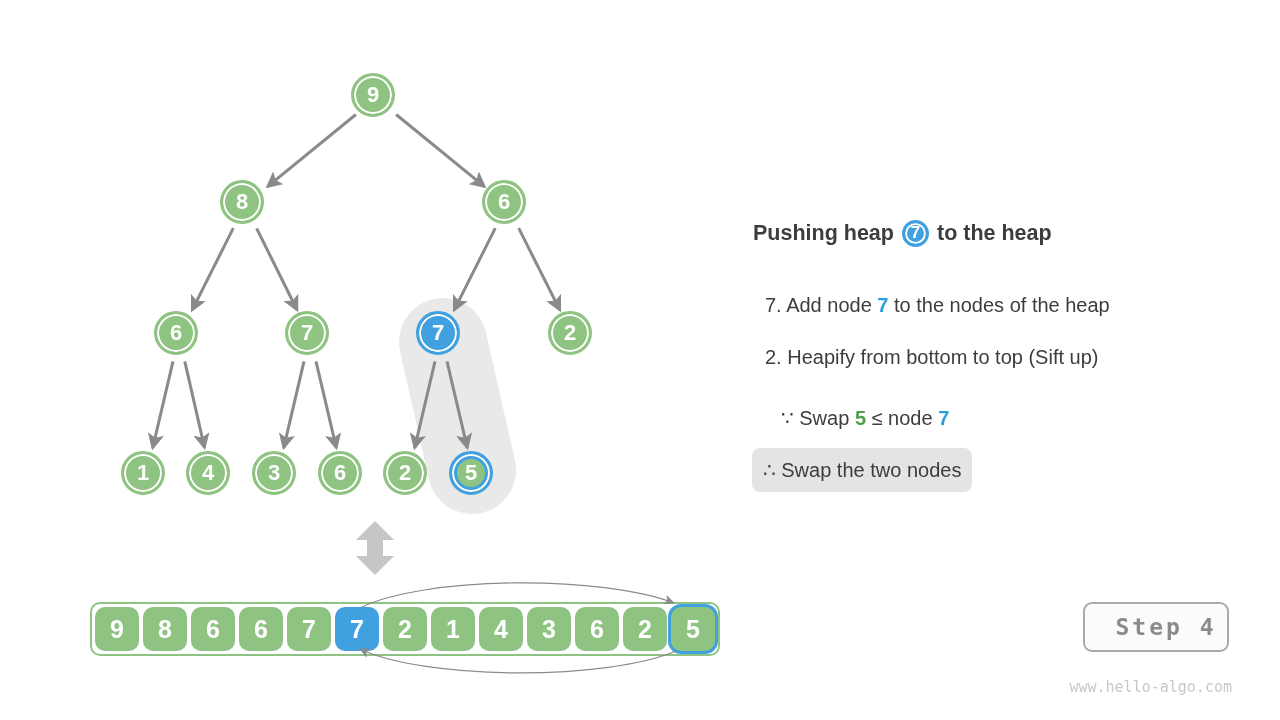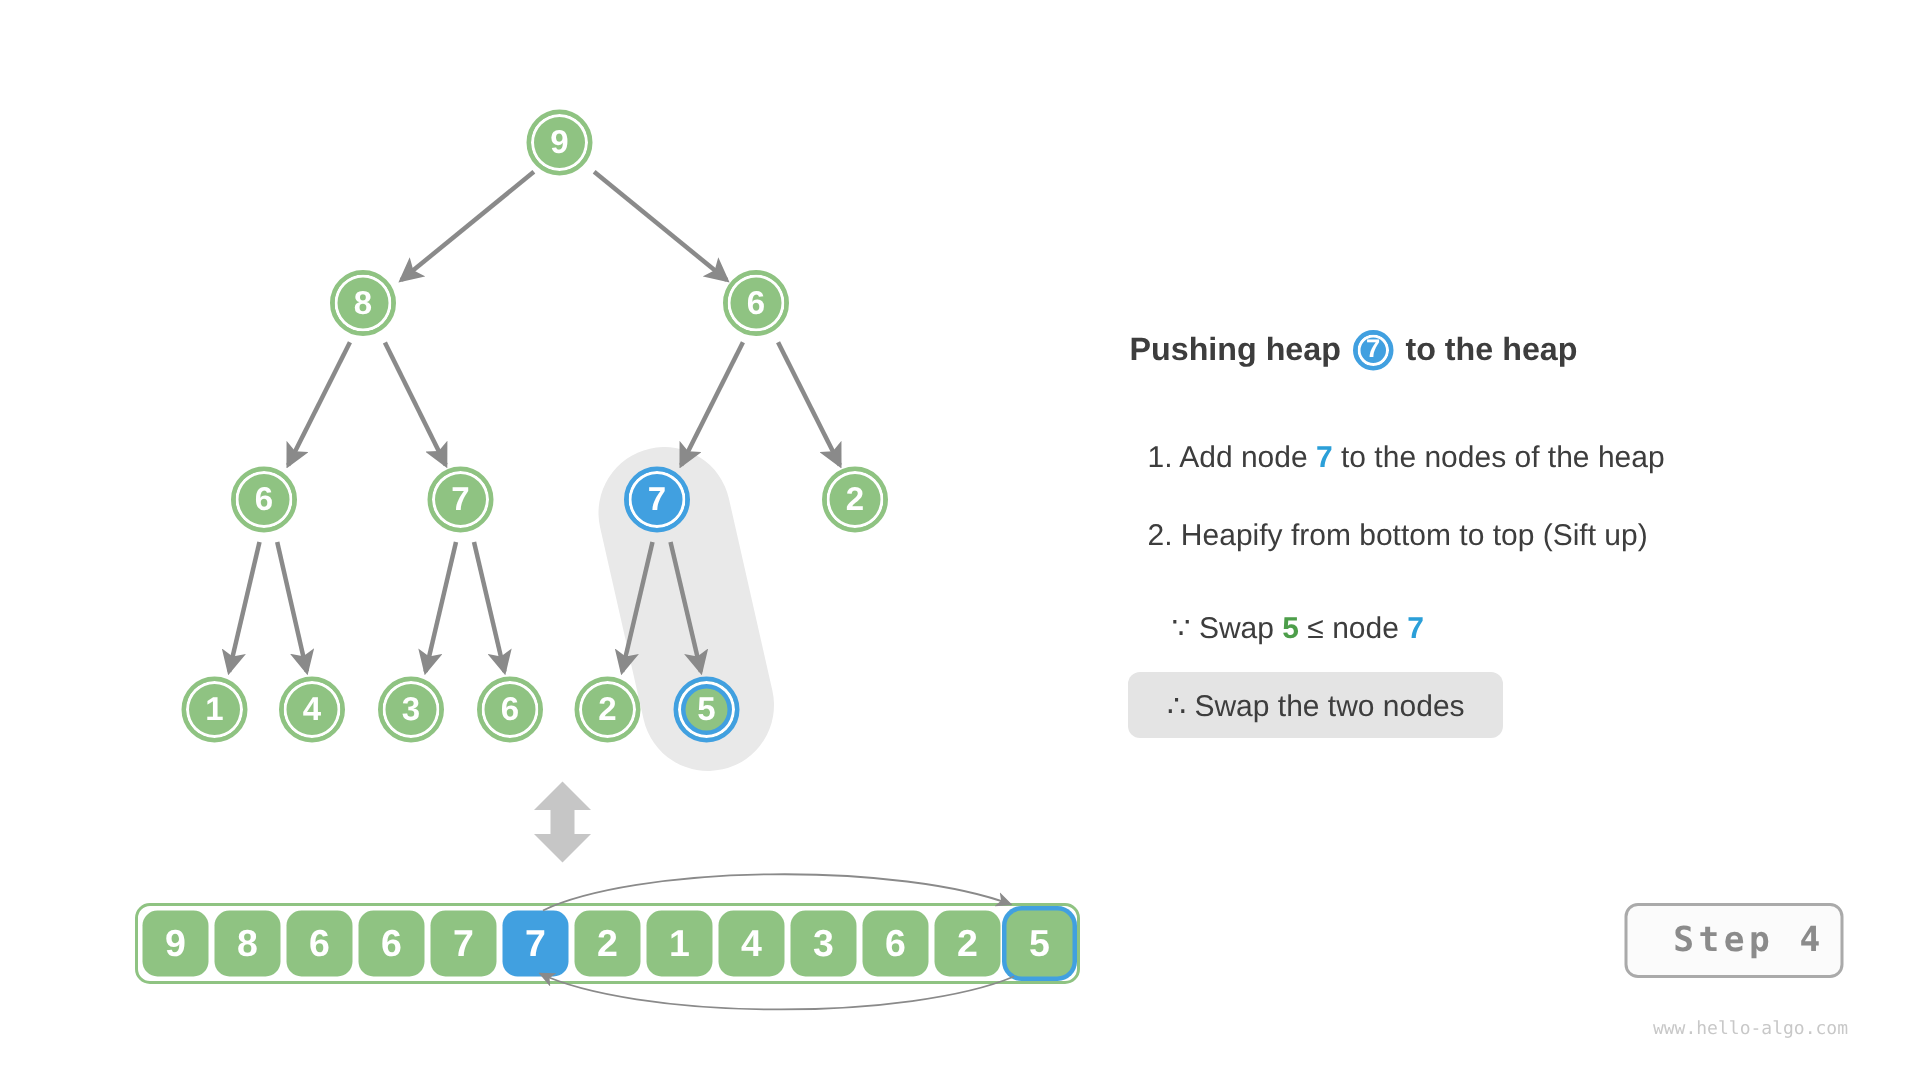--- a/index.html
+++ b/index.html
@@ -85,21 +85,21 @@
   .hl-green { color: #4d9e4a; font-weight: bold; }
   .step1 { left: 765px; top: 294px; }
   .step2 { left: 765px; top: 346px; }
   .because { left: 781px; top: 406px; }
   .therefore-box {
     left: 752px; top: 448px;
     background: #e4e4e4;
     border-radius: 8px;
     height: 44px;
     display: flex; align-items: center;
-    padding: 0 26px;
+    padding: 0 11px;
     font-size: 20px;
   }
 
   
   .step-badge {
     position: absolute;
     left: 1083px; top: 602px;
     width: 146px; height: 50px;
     border: 2px solid #aaaaaa;
     border-radius: 9px;
@@ -109,21 +109,21 @@
     font-weight: bold; font-size: 23px; letter-spacing: 3px;
     display: flex; align-items: center; justify-content: center;
     z-index: 2;
     padding-left: 20px;
   }
   .watermark {
     position: absolute;
     right: 48px; top: 678px;
     color: #c8c8c8;
     font-family: "DejaVu Sans Mono", monospace;
-    font-size: 12px;
+    font-size: 15px;
     z-index: 2;
   }
 </style>
 </head>
 <body>
 
 <div id="stage">
 
   <svg id="diagram-under" class="layer" width="1280" height="720">
     <defs>
@@ -198,21 +198,21 @@
     </g>
   </svg>
 
   <div class="panel-line heading">
     <span>Pushing heap</span>
     <span class="inline-node">7</span>
     <span>to the heap</span>
   </div>
 
   <div class="panel-line body-line step1">
-    <span>1. Add node </span><span class="hl-blue">7</span><span> to the nodes of the heap</span>
+    <span>7. Add node </span><span class="hl-blue">7</span><span> to the nodes of the heap</span>
   </div>
 
   <div class="panel-line body-line step2">
     <span>2. Heapify from bottom to top (Sift up)</span>
   </div>
 
   <div class="panel-line body-line because">
     <span>∵ Swap </span><span class="hl-green">5</span><span> ≤ node </span><span class="hl-blue">7</span>
   </div>
 

